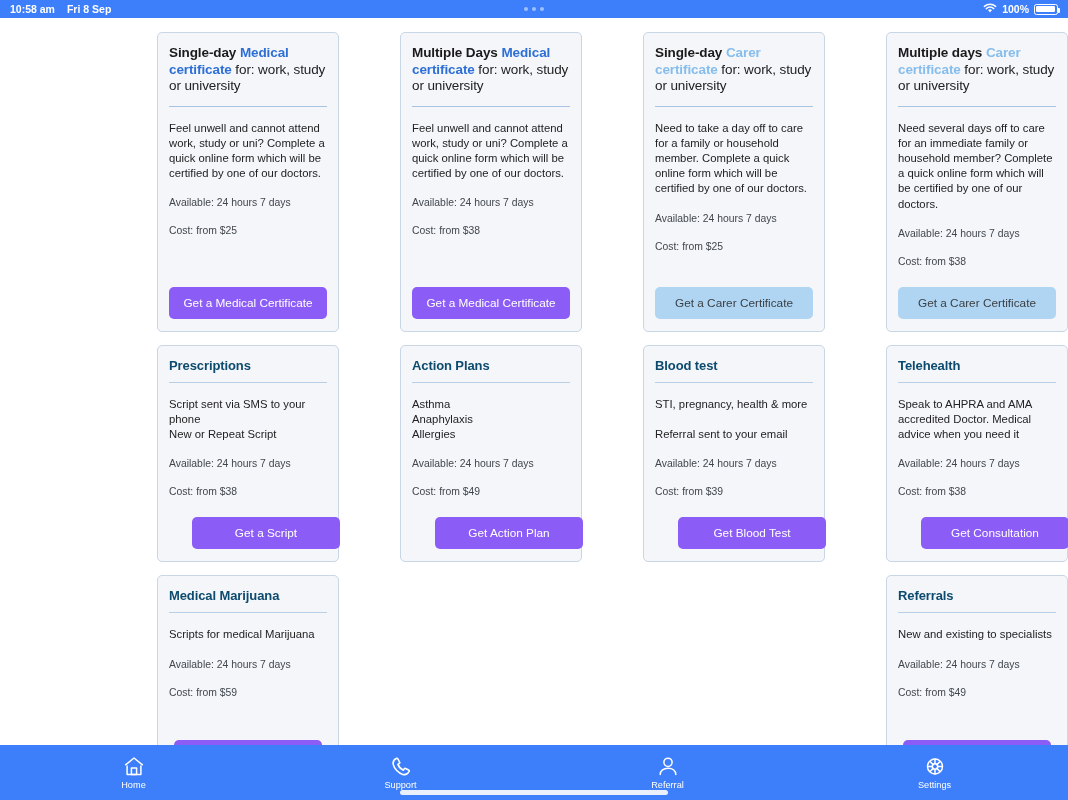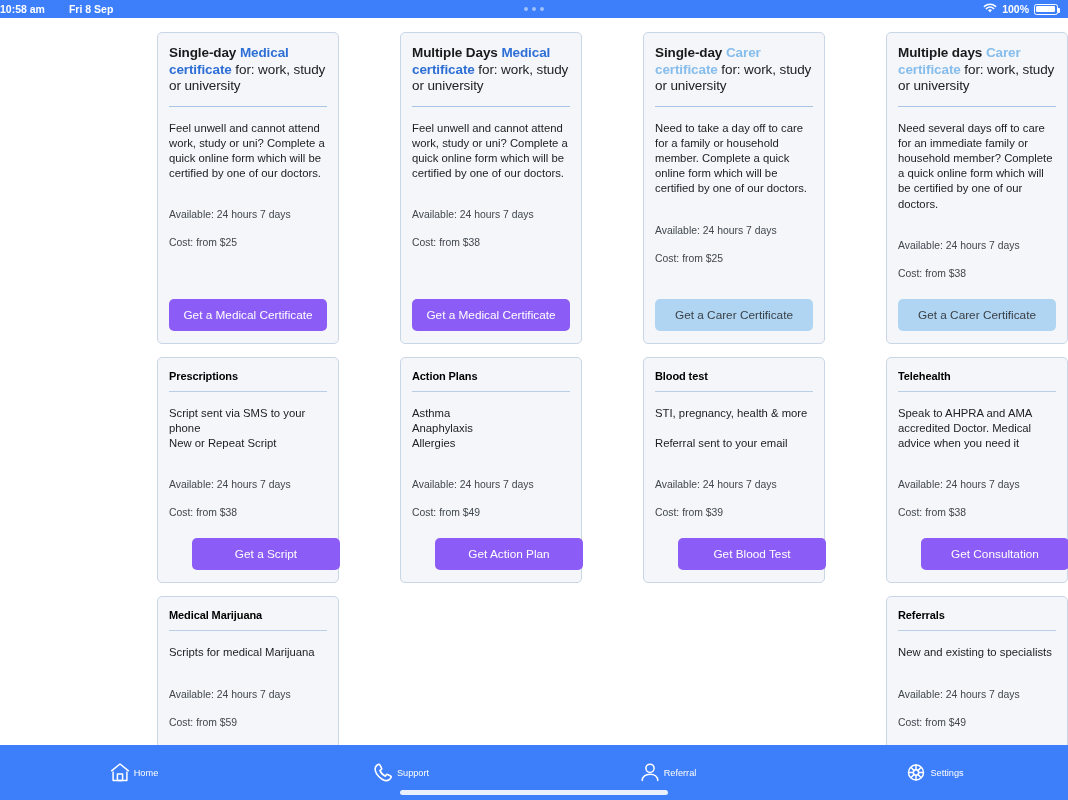--- a/index.html
+++ b/index.html
@@ -11,21 +11,21 @@
   }
   #app { position: relative; width: 1068px; height: 800px; background: #fff; }
 
   
   .statusbar {
     position: absolute; top: 0; left: 0; width: 1068px; height: 18px;
     background: #3D7EFA; color: #fff;
     display: flex; align-items: center;
     font-size: 10.5px; font-weight: bold;
   }
-  .sb-left { display: flex; align-items: center; gap: 24px; }
+  .sb-left { display: flex; align-items: center; gap: 12px; padding-left: 10px; }
   .sb-center { position: absolute; left: 0; right: 0; display: flex; justify-content: center;
                align-items: center; gap: 4px; pointer-events: none; }
   .sb-dot { width: 4px; height: 4px; border-radius: 50%; background: #9ec0fd; }
   .sb-right { margin-left: auto; display: flex; align-items: center; gap: 5px; padding-right: 10px; }
   .wifi-ico { display: block; }
   .batt { width: 24px; height: 11px; border: 1.3px solid #fff; border-radius: 2.5px;
           position: relative; display: inline-block; }
   .batt::after { content: ""; position: absolute; right: -3px; top: 3px;
                  width: 1.8px; height: 5px; background: #fff; border-radius: 0 1px 1px 0; }
   .batt i { position: absolute; left: 1.3px; top: 1.3px; bottom: 1.3px; width: 19px;
@@ -49,31 +49,31 @@
   .row2 .card { min-height: 201px; }
   .row3 .card { min-height: 210px; }
 
   .card-title {
     font-size: 13.5px; line-height: 16.5px; color: #1a1a1a;
     font-weight: bold; letter-spacing: -0.1px;
   }
   .card-title .kind-med { color: #2E6FD6; }
   .card-title .kind-car { color: #86BDEC; }
   .card-title .rest { font-weight: normal; color: #222; }
-  .card-title-solo { font-size: 11px; color: #000000; font-weight: bold; letter-spacing: -0.1px; }
+  .card-title-solo { font-size: 13px; color: #0c4a6e; font-weight: bold; letter-spacing: -0.1px; }
 
   .rule { height: 1px; background: #A9C4E3; margin: 11px 0 0 0; }
   .row2 .rule, .row3 .rule { background: #B9CFE6; margin-top: 9px; }
 
   .card-body {
     font-size: 11.3px; line-height: 15.2px; color: #222;
     margin-top: 14px; white-space: pre-line;
   }
   .meta {
-    font-size: 10.4px; color: #41474d; margin-top: 28px;
+    font-size: 10.4px; color: #41474d; margin-top: 16px;
   }
   .meta.cost { margin-top: 17px; }
   .spacer { flex: 1 1 auto; min-height: 8px; }
 
   .btn {
     display: block; width: 100%;
     border: none; border-radius: 5px;
     font-family: "Liberation Sans", sans-serif;
     font-size: 11.8px; text-align: center;
     padding: 9px 4px; margin-top: 10px;
@@ -86,21 +86,21 @@
   .row1 .btn { margin-top: 12px; }
   .row2 .btn { margin-top: 12px; width: calc(100% - 10px); margin-left: 23px; }
   .row3 .btn { margin-top: 12px; width: calc(100% - 10px); margin-left: 5px; }
   .row1 .card:nth-child(1) .btn, .row1 .card:nth-child(2) .btn { width: 100%; }
 
   
   .tabbar {
     position: absolute; left: 0; bottom: 0; width: 1068px; height: 55px;
     background: #3D7EFA; display: flex; align-items: center;
   }
-  .tab { flex: 1 1 0; display: flex; flex-direction: row; align-items: center;
+  .tab { flex: 1 1 0; display: flex; flex-direction: column; align-items: center;
          justify-content: center; gap: 3px; color: #fff; cursor: pointer; }
   .tab .lbl { font-size: 9.2px; color: #fff; }
   .tab svg { display: block; }
   .home-ind {
     position: absolute; bottom: 5px; left: 50%; transform: translateX(-50%);
     width: 268px; height: 5px; border-radius: 3px; background: #eaf0fb;
   }
 </style>
 </head>
 <body>

